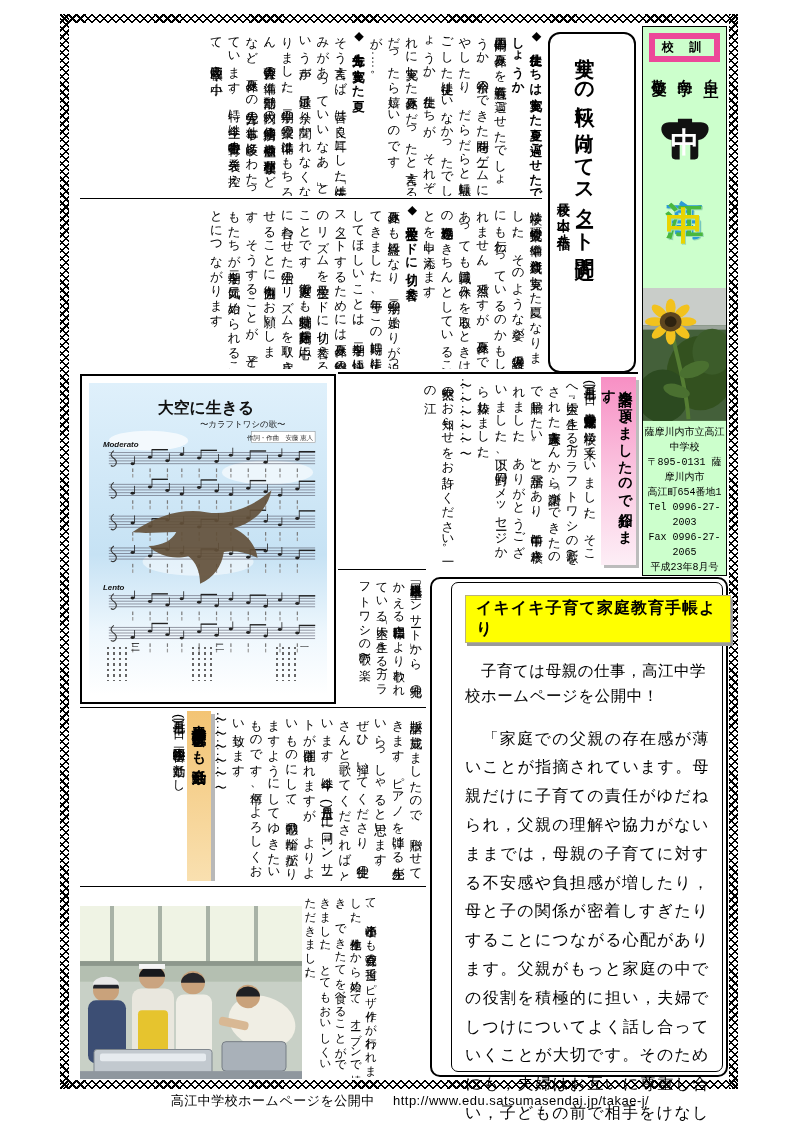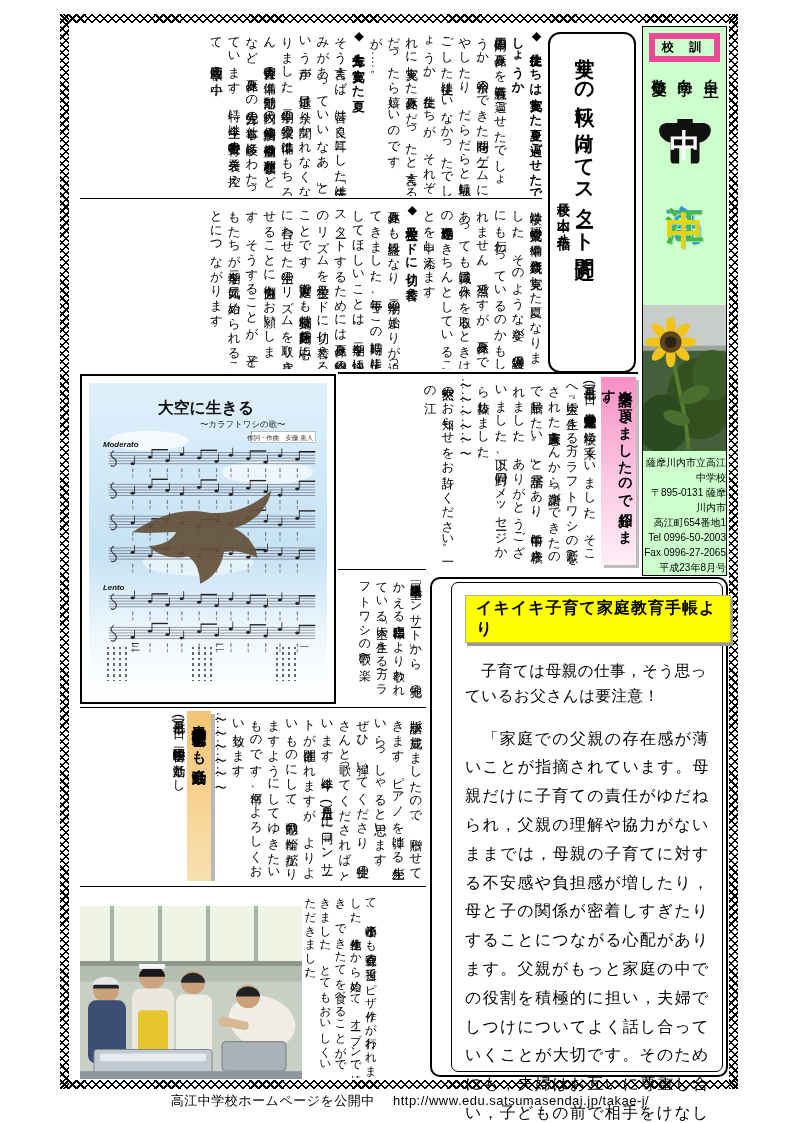--- a/index.html
+++ b/index.html
@@ -23,21 +23,21 @@
   .motto-box{margin:6px auto 3px;border:6px solid #ec4899;padding:0 7px;font-size:12px;font-weight:700;letter-spacing:6px;white-space:nowrap;}
   .mottos{display:flex;flex-direction:row-reverse;gap:7px;margin:2px 0 3px;}
   .mottos .v{font-size:15px;font-weight:700;letter-spacing:3px;height:44px;}
   .emblem{margin:2px 0;}
   .school-name{height:136px;font-size:38px;font-weight:800;line-height:1.0;letter-spacing:4px;
     text-shadow:1px 1px 0 #9adbb4;}
   .school-name .c1{color:#2b9bd8;}
   .school-name .c2{color:#49b83e;}
   .school-name .c3{color:#e9d400;}
   .sunflower{width:83px;height:150px;display:block;}
-  .address{font-size:10px;line-height:1.5;text-align:right;padding:4px 1px 0;width:100%;}
+  .address{font-size:10px;line-height:1.5;text-align:center;padding:4px 1px 0;width:100%;font-family:Liberation Mono, monospace;}
 
   
   .headline-frame{position:absolute;left:548px;top:32px;width:88px;height:341px;
     border:2px solid #000;border-radius:12px;box-sizing:border-box;padding:8px 4px 4px;}
   .headline-inner{height:100%;}
   .headline-title{margin:0;font-size:20px;font-weight:800;line-height:1.3;letter-spacing:1.5px;}
   .byline{font-size:13px;font-weight:700;padding-top:150px;letter-spacing:1px;}
 
   
   .band{position:absolute;overflow:hidden;font-size:12.5px;line-height:1.42;letter-spacing:0.5px;}
@@ -132,21 +132,21 @@
         <ellipse cx="28" cy="22" rx="5" ry="10" transform="rotate(270 28 38)"></ellipse>
           <ellipse cx="28" cy="22" rx="5" ry="10" transform="rotate(315 28 38)"></ellipse>
       </g>
       <circle cx="28" cy="38" r="11" fill="#5d451f"></circle>
         <circle cx="28" cy="38" r="6" fill="#2e2310"></circle>
     </svg>
     <div class="address">
       <div>薩摩川内市立高江中学校</div>
       <div>〒895-0131 薩摩川内市</div>
       <div>高江町654番地1</div>
-      <div>Tel 0996-50-2003</div>
+      <div>Tel 0996-27-2003</div>
       <div>Fax 0996-27-2065</div>
       <div>平成23年8月号</div>
     </div>
   </div>
 
   <div class="headline-frame">
     <div class="v headline-inner">
       <h1 class="headline-title">実りの秋に向けてスタート間近！</h1>
       <div class="byline">校長　山本　八千福</div>
     </div>
@@ -595,21 +595,21 @@
       <rect x="14" y="146" width="118" height="26" rx="3" fill="#c2c9cf" stroke="#7e868d"></rect>
       <rect x="20" y="150" width="106" height="8" rx="2" fill="#e6ebef"></rect>
       <rect x="142" y="138" width="64" height="30" rx="4" fill="#a9b1b9" stroke="#767d85"></rect>
       <rect y="168" width="222" height="8" fill="#8f979e"></rect>
     </svg>
   </div>
 
   <div class="techo">
     <div class="techo-inner">
       <div class="techo-title">イキイキ子育て家庭教育手帳より</div>
-      <p class="techo-lead">　子育ては母親の仕事，そう思っているお父さんは要注意！</p>
+      <p class="techo-lead">　子育ては母親の仕事，高江中学校ホームページを公開中！</p>
       <p class="techo-body">　「家庭での父親の存在感が薄いことが指摘されています。母親だけに子育ての責任がゆだねられ，父親の理解や協力がないままでは，母親の子育てに対する不安感や負担感が増したり，母と子の関係が密着しすぎたりすることにつながる心配があります。父親がもっと家庭の中での役割を積極的に担い，夫婦でしつけについてよく話し合っていくことが大切です。そのためにも，夫婦はお互いに尊重し合い，子どもの前で相手をけなしたり，見下したりすることのないように気をつけましょう。」</p>
       <p class="techo-quote">『夫婦で共同して子育てをする』</p>
     </div>
   </div>
 
   <div class="footer">
     <span>高江中学校ホームページを公開中</span>
     <span class="url">http://www.edu.satsumasendai.jp/takae-j/</span>
   </div>
 

